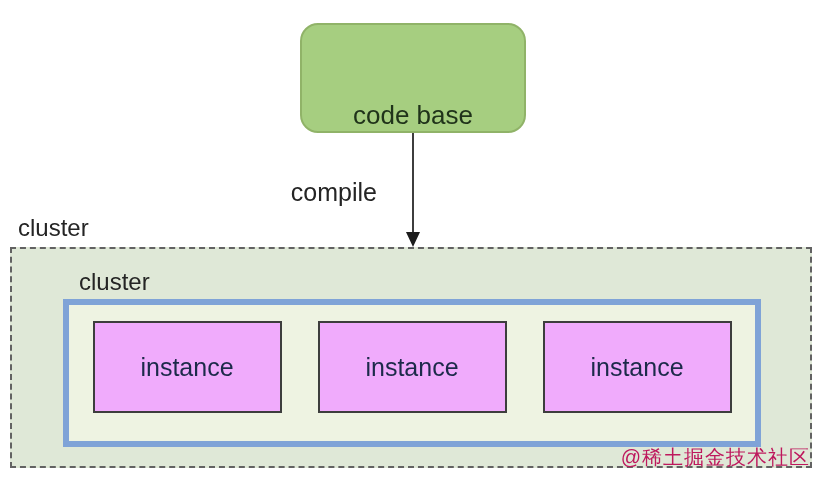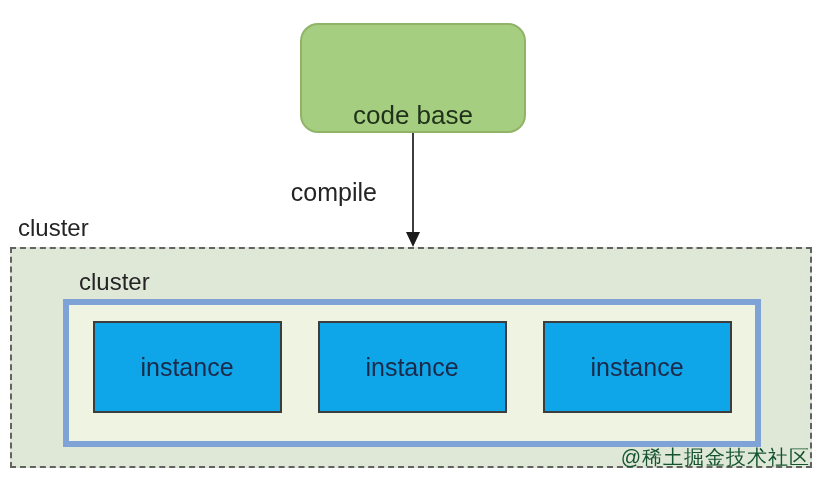--- a/index.html
+++ b/index.html
@@ -88,35 +88,35 @@
     display: flex;
     justify-content: center;
     align-items: flex-start;
     padding-top: 16px;
     gap: 36px;
   }
   .instance {
     width: 189px;
     height: 92px;
     box-sizing: border-box;
-    background: #0ea5e9;
+    background: #f0abfc;
     border: 2px solid #3d3d3d;
     display: flex;
     align-items: center;
     justify-content: center;
     font-size: 25px;
     color: #1c2a4a;
   }
   
   .watermark {
     position: absolute;
     right: 18px;
     top: 444px;
     font-size: 20px;
-    color: #14532d;
+    color: #be185d;
     letter-spacing: 1px;
     white-space: nowrap;
   }
 </style>
 </head>
 <body>
 
 <div id="stage">
 
   <div class="code-base">

